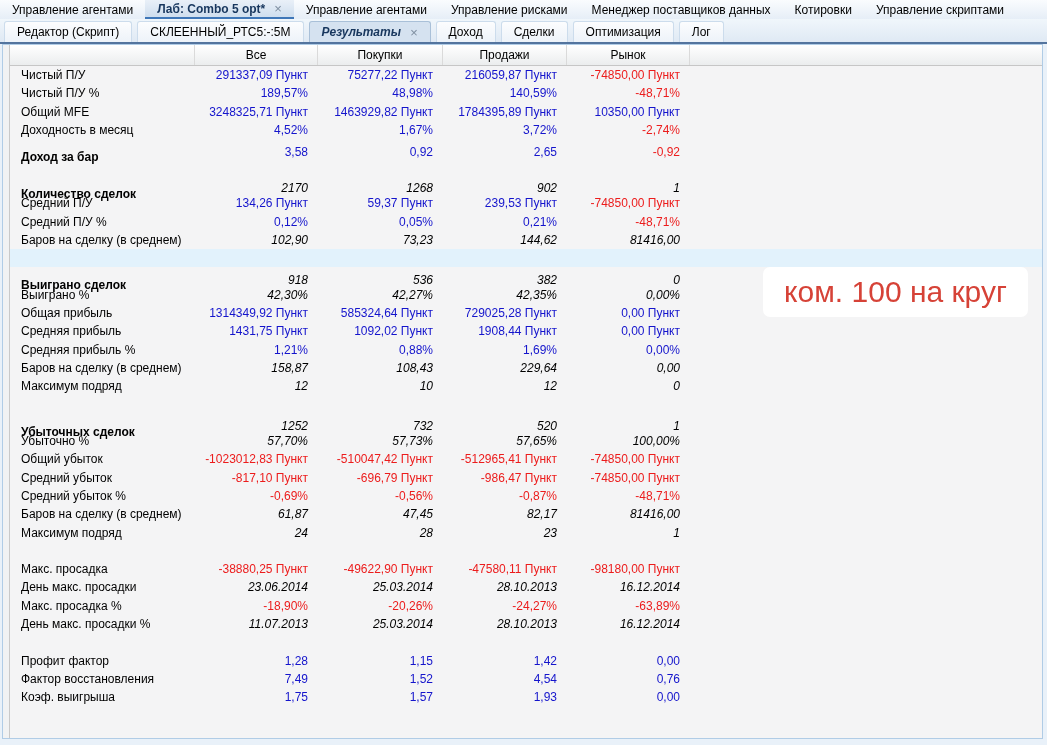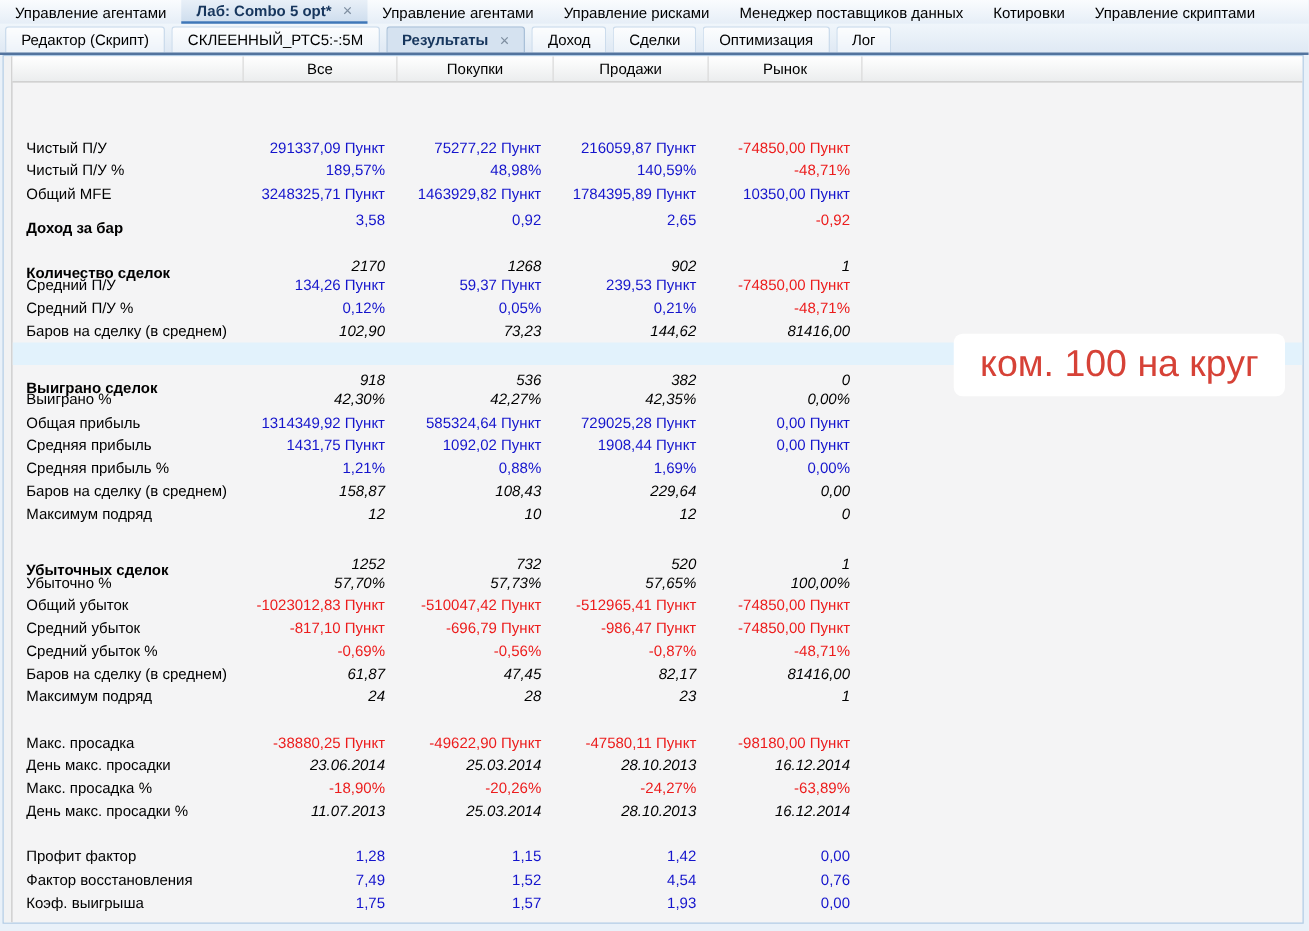--- a/index.html
+++ b/index.html
@@ -31,35 +31,35 @@
     background:linear-gradient(#e9f0f8,#cfdeee);
     border-bottom:2px solid #3f77b8;
     color:var(--navy);font-weight:bold;
   }
   .tabbar-doc .tab{
     border:1px solid #ccdcec;border-bottom:none;border-radius:3px 3px 0 0;
     background:linear-gradient(#fcfdfe,#edf3f9);margin-right:5px;
   }
   .tabbar-doc .tab.active{
     background:#d5e2f0;border-color:#a9c0d8;
-    color:var(--navy);font-weight:bold;
+    color:var(--navy);font-weight:bold;font-style:italic;
   }
   .close-icon{
     margin-left:9px;color:#7e8ea0;font-weight:normal;font-size:13px;line-height:1;
   }
   .accent-line{position:absolute;left:0;top:42px;width:1047px;height:2px;background:var(--accent);}
   
   .panel{
     position:absolute;left:2px;top:44px;width:1041px;height:695px;
     border:1px solid #b0cce6;background:#f4f4f5;display:flex;overflow:hidden;
   }
   .row-header-strip{
     flex:0 0 7px;background:#f1f2f3;border-right:1px solid #c9c9c9;
   }
-  .grid-area{flex:1;display:flex;flex-direction:column;min-width:0;gap:43px;}
+  .grid-area{flex:1;display:flex;flex-direction:column;min-width:0;}
   .grid-row{
     display:grid;
     grid-template-columns:185px 123px 125px 124px 123px 1fr;
     align-items:center;
   }
   .grid-header{
     height:21px;flex:0 0 21px;
     background:linear-gradient(#ffffff,#ebedee);
     border-bottom:1px solid #c6c6c6;
   }
@@ -171,20 +171,28 @@
           </div>
           <div class="grid-row">
             <div class="cell-label">Общий MFE</div>
             <div class="cell-value c-blue">3248325,71 Пункт</div>
             <div class="cell-value c-blue">1463929,82 Пункт</div>
             <div class="cell-value c-blue">1784395,89 Пункт</div>
             <div class="cell-value c-blue">10350,00 Пункт</div>
             <div class="cell-filler"></div>
           </div>
           <div class="grid-row">
+            <div class="cell-label">Доходность в месяц</div>
+            <div class="cell-value c-blue">4,52%</div>
+            <div class="cell-value c-blue">1,67%</div>
+            <div class="cell-value c-blue">3,72%</div>
+            <div class="cell-value c-red">-2,74%</div>
+            <div class="cell-filler"></div>
+          </div>
+          <div class="grid-row">
             <div class="cell-label bold">Доход за бар</div>
             <div class="cell-value c-blue">3,58</div>
             <div class="cell-value c-blue">0,92</div>
             <div class="cell-value c-blue">2,65</div>
             <div class="cell-value c-red">-0,92</div>
             <div class="cell-filler"></div>
           </div>
           <div class="grid-row spacer"></div>
           <div class="grid-row">
             <div class="cell-label bold">Количество сделок</div>

